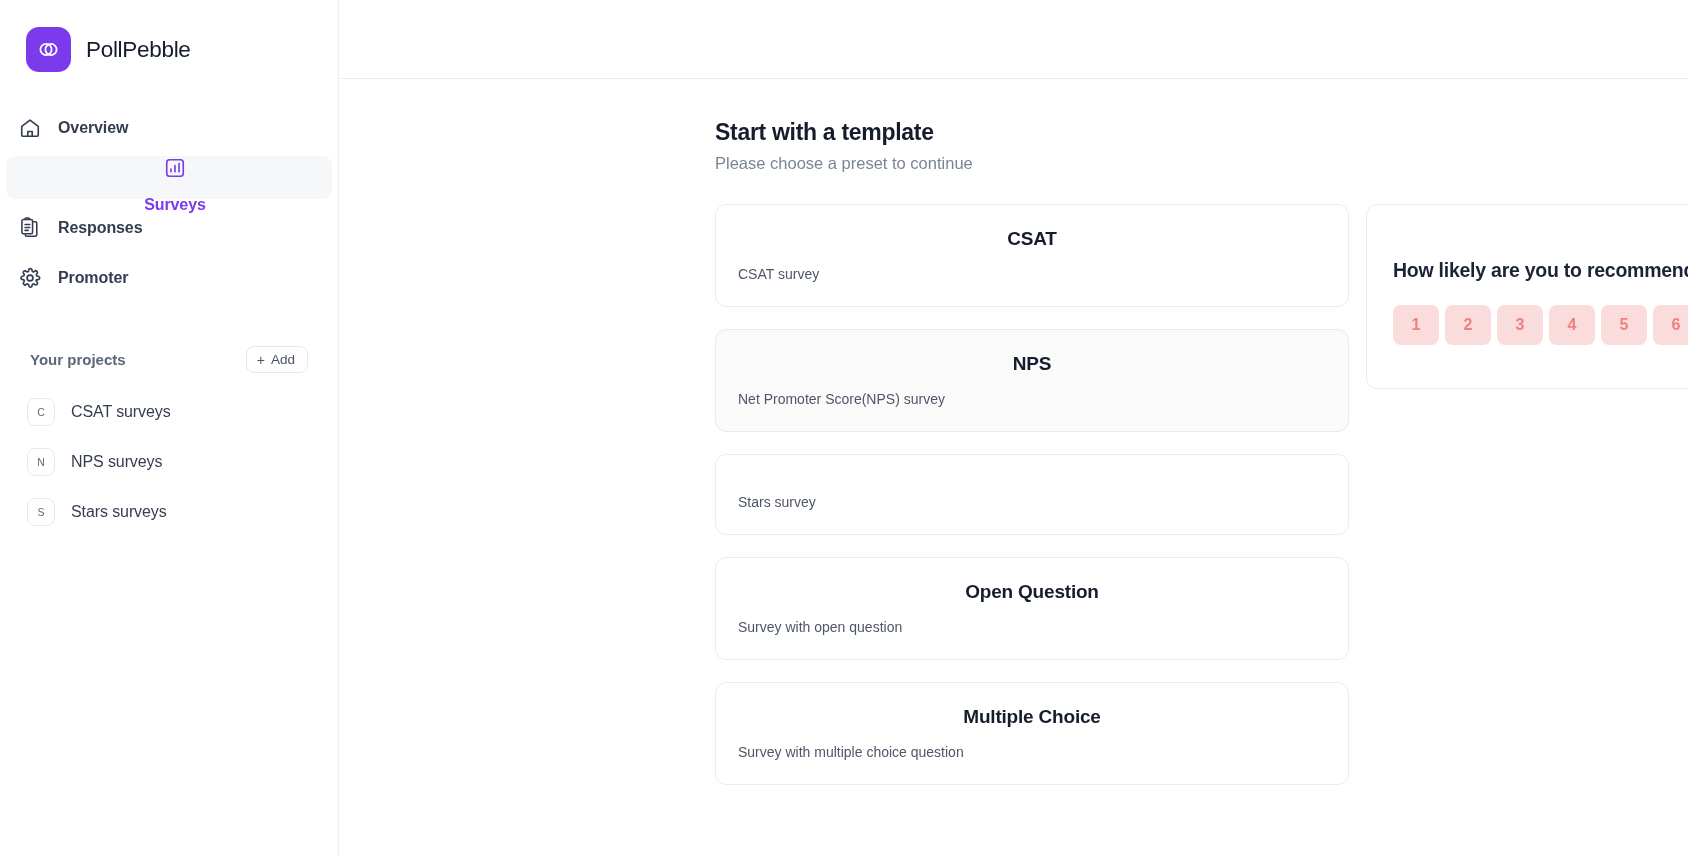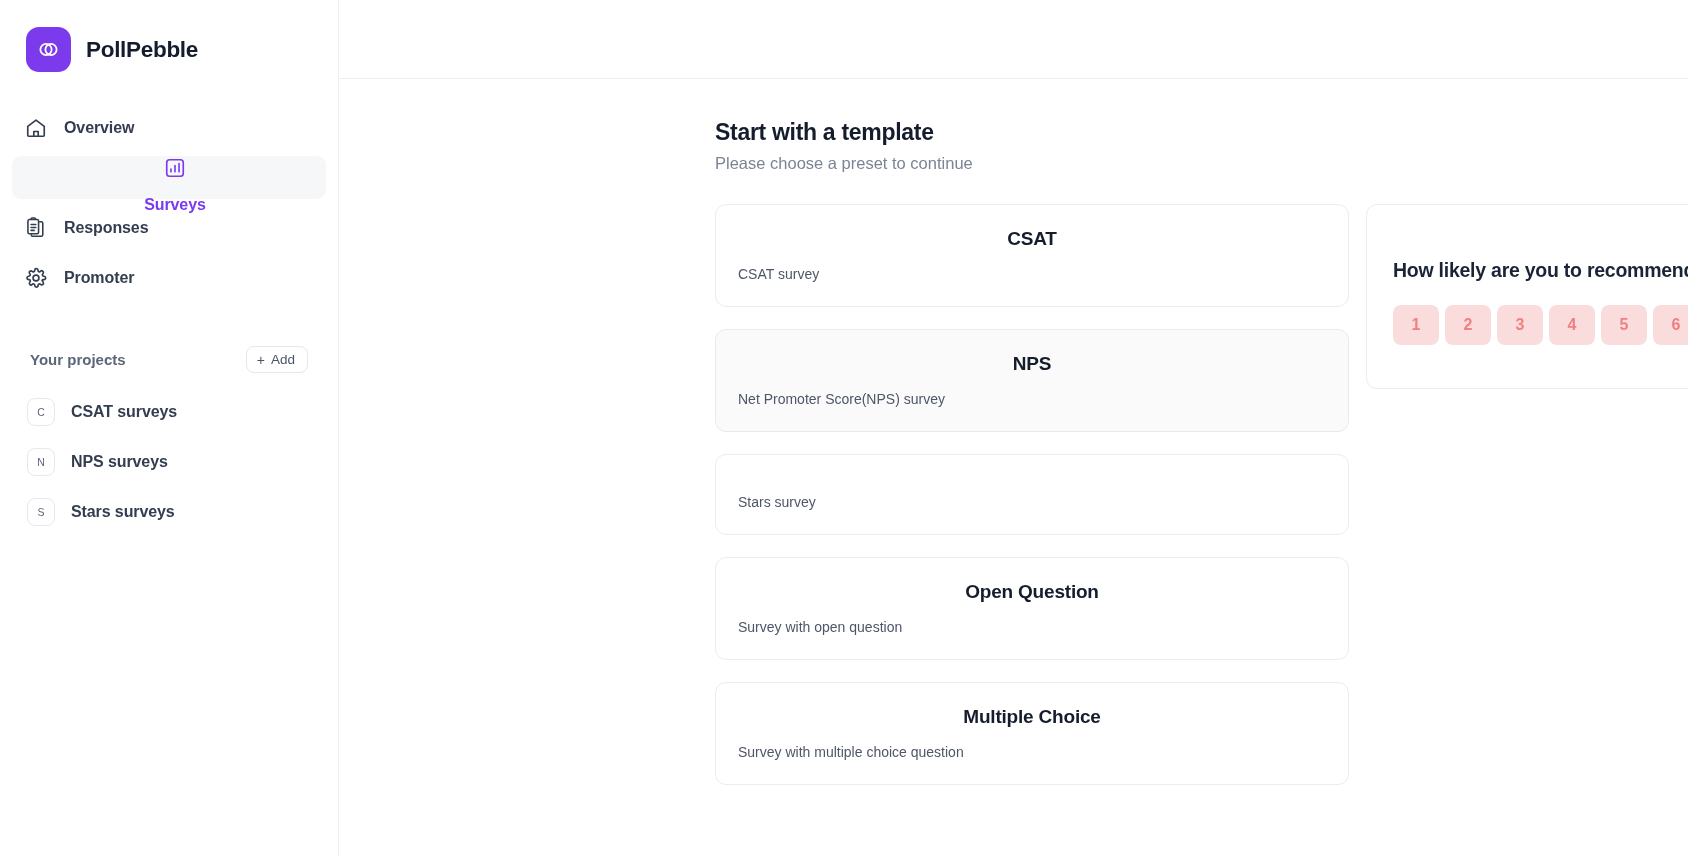--- a/index.html
+++ b/index.html
@@ -24,25 +24,25 @@
     display: flex; align-items: center; gap: 15px;
     padding: 27px 0 0 26px;
   }
   .brand-logo {
     width: 45px; height: 45px; border-radius: 13px;
     background: #7c3aed;
     display: flex; align-items: center; justify-content: center;
     flex: 0 0 45px;
   }
   .brand-name {
-    font-size: 22.5px; font-weight: 700; color: #151c2c;
+    font-size: 22.5px; font-weight: 400; color: #151c2c;
     letter-spacing: -0.3px;
   }
 
-  .nav { margin-top: 34px; padding: 0 12px; }
+  .nav { margin-top: 34px; padding: 0 6px; }
   .nav-item {
     display: flex; align-items: center; gap: 17px;
     height: 43px; padding-left: 12px;
     border-radius: 9px;
     cursor: pointer;
     margin-bottom: 7px;
   }
   .nav-item .nav-ico { width: 23px; height: 23px; flex: 0 0 23px; display:flex; align-items:center; justify-content:center; }
   .nav-label { font-size: 16px; font-weight: 700; color: #343d50; letter-spacing: -0.1px; }
   .nav-item.active { background: #f6f7f9; flex-direction: column; }
@@ -69,21 +69,21 @@
     height: 44px; padding-left: 8px; border-radius: 9px; cursor: pointer;
     margin-bottom: 6px;
   }
   .project-badge {
     width: 28px; height: 28px; flex: 0 0 28px;
     border: 1px solid #e6e8ed; border-radius: 8px;
     display: flex; align-items: center; justify-content: center;
     font-size: 10.5px; color: #5c6679; font-weight: 400;
     background: #fff;
   }
-  .project-label { font-size: 16px; font-weight: 700; color: #343d50; letter-spacing: -0.1px; }
+  .project-label { font-size: 16px; font-weight: 400; color: #343d50; letter-spacing: -0.1px; }
 
   
   .main { flex: 1; height: 856px; position: relative; background: #fff; }
   .topbar {
     height: 79px; border-bottom: 1px solid #eceef1;
     display: flex; align-items: center; justify-content: flex-end;
     padding-right: 32px;
   }
 
   .content { padding: 40px 0 0 376px; position: relative; }

